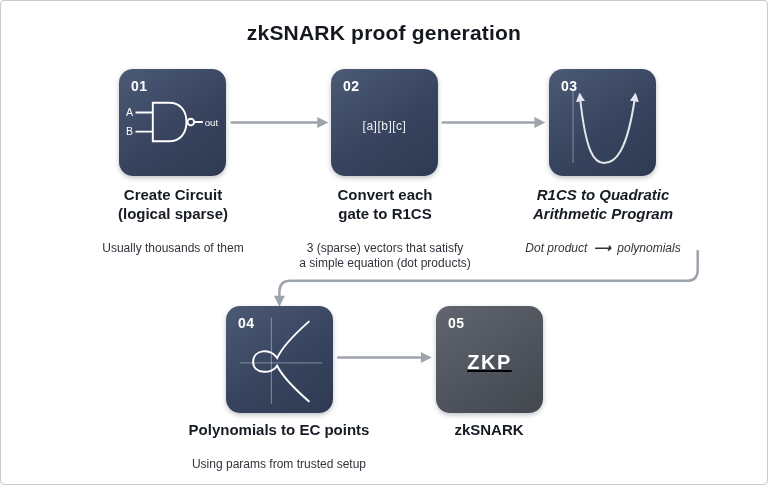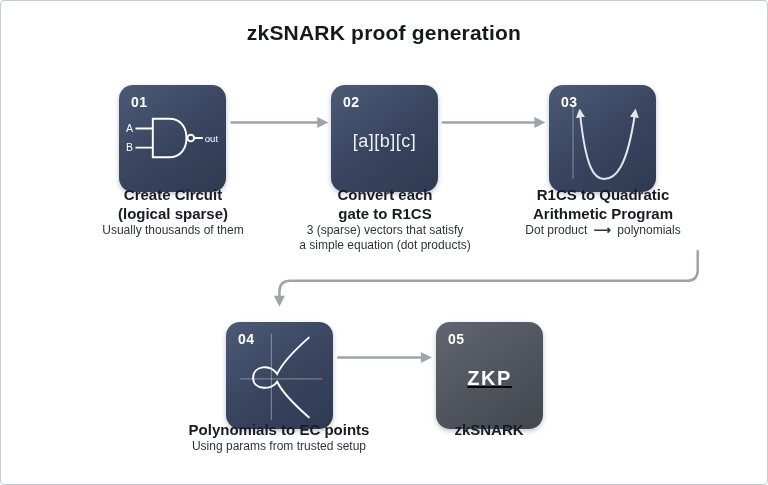--- a/index.html
+++ b/index.html
@@ -12,43 +12,42 @@
   .page-title {
     position:absolute; top:20px; left:0; width:100%;
     text-align:center; font-size:21px; font-weight:700; color:#15181e;
     letter-spacing:.2px;
   }
   .box {
     position:absolute; width:107px; height:107px; border-radius:14px;
     display:flex; align-items:center; justify-content:center;
     background:linear-gradient(145deg, #4c5a76 0%, #38445e 55%, #2f3a52 100%);
     box-shadow:0 2px 5px rgba(25,35,55,.28);
-    margin-top:16px;
   }
   .box.gray { background:linear-gradient(145deg, #60656f 0%, #4d525b 60%, #43484f 100%);text-decoration:underline; }
   .box .num {
     position:absolute; top:9px; left:12px;
     color:#ffffff; font-size:14px; font-weight:700; letter-spacing:.5px;
   }
   .box1 { left:118px; top:68px; }
   .box2 { left:330px; top:68px; }
   .box3 { left:548px; top:68px; }
   .box4 { left:225px; top:305px;text-decoration:underline; }
   .box5 { left:435px; top:305px; }
-  .box-text { color:#eef0f4; font-size:18px; letter-spacing:.5px; margin-top:6px; }
+  .box-text { color:#eef0f4; font-size:12px; letter-spacing:.5px; margin-top:6px; }
   .box-text.zkp { font-size:20px; font-weight:700; letter-spacing:1.5px; color:#ffffff; }
   svg text { font-family:"Liberation Sans", sans-serif; fill:#ffffff; }
   .caption { position:absolute; width:240px; text-align:center; }
   .cap1 { left:52px;  top:184px; }
   .cap2 { left:264px; top:184px; }
-  .cap3 { left:482px; top:184px; }
+  .cap3 { left:482px; top:184px;font-style:italic; }
   .cap4 { left:158px; top:419px; }
   .cap5 { left:368px; top:419px; }
   .cap-title { font-size:15px; font-weight:700; color:#171c24; line-height:19px; }
-  .cap-sub { margin-top:0; font-size:12px; color:#2f343c; line-height:15px; }
+  .cap-sub { margin-top:18px; font-size:12px; color:#2f343c; line-height:15px; }
   .arrow-glyph { font-weight:700; padding:0 3px; }
   .connectors { position:absolute; left:0; top:0; width:100%; height:100%; pointer-events:none; }
 </style>
 </head>
 <body>
 
 <div class="page">
 
   <div class="page-title">zkSNARK proof generation</div>
 

